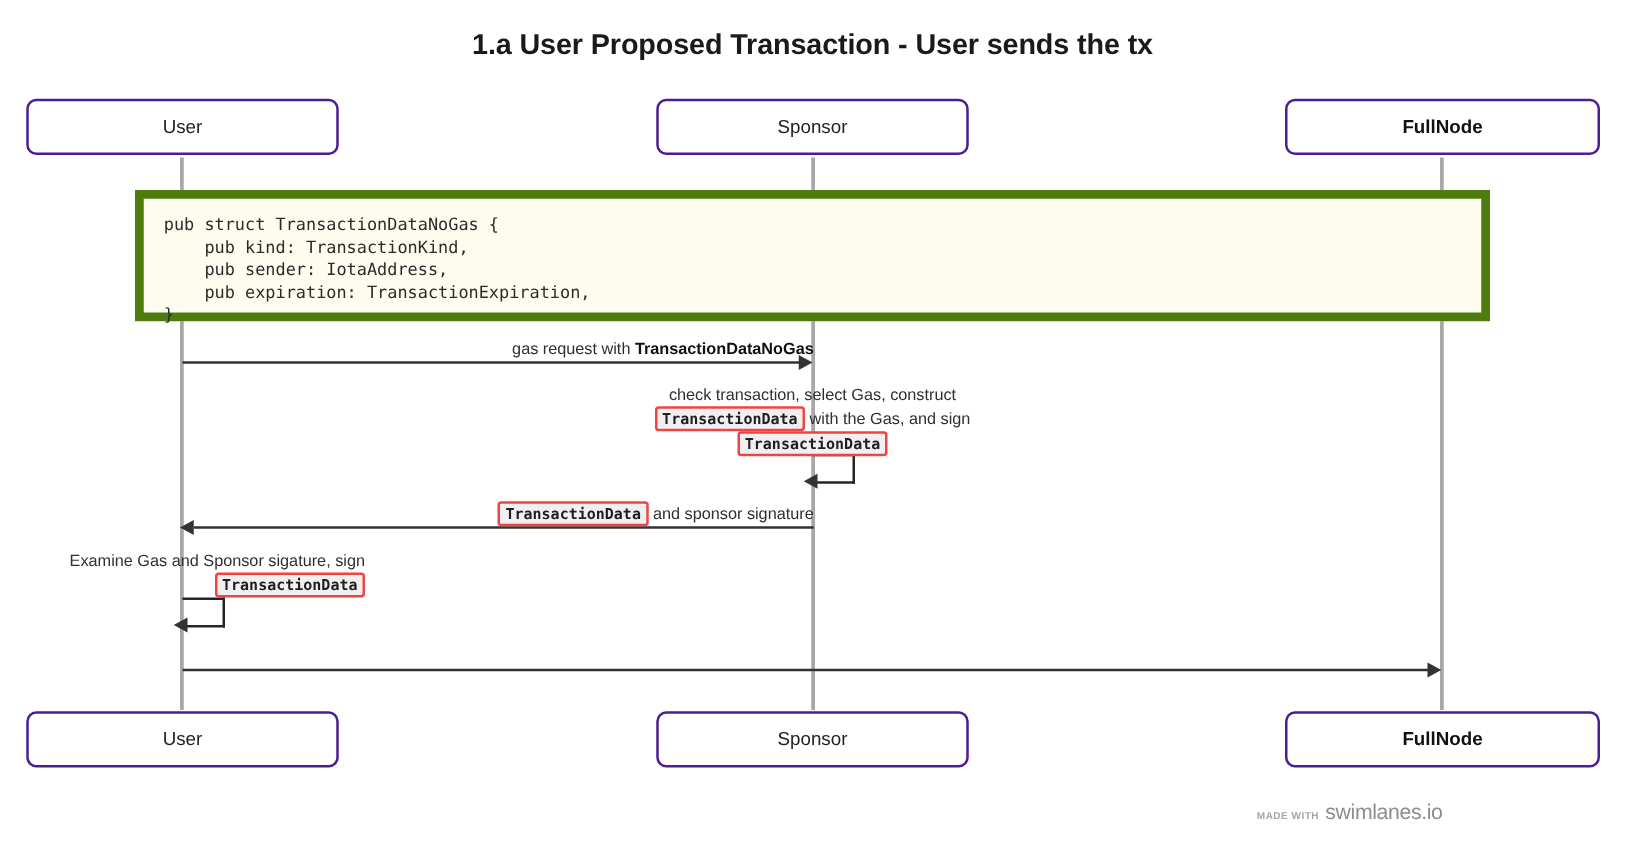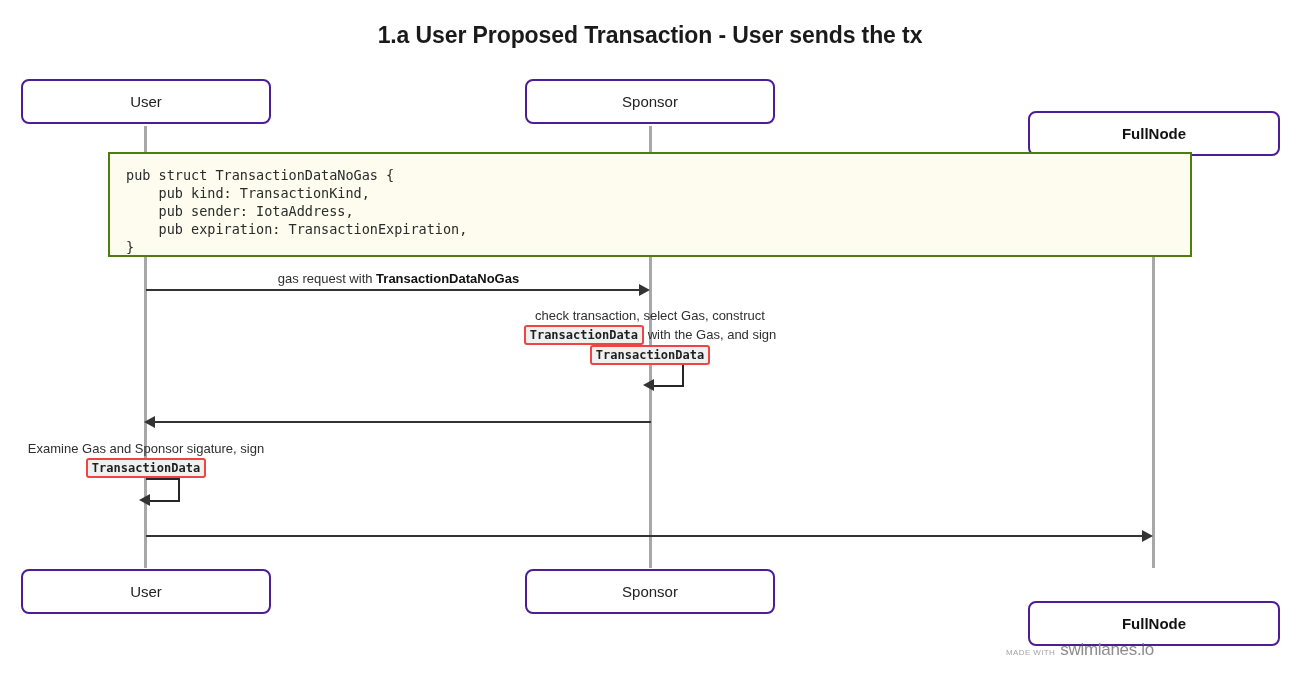--- a/index.html
+++ b/index.html
@@ -45,29 +45,29 @@
     border: 2px solid #4c1d95;
     border-radius: 8px;
     background: #ffffff;
     display: flex;
     align-items: center;
     justify-content: center;
     font-size: 15px;
     color: #222222;
     font-weight: normal;
   }
-  .participant.strong { font-weight: bold; color: #111111; margin-top: 32px; }
+  .participant.strong { font-weight: bold; color: #111111; }
 
   
   .note-block {
     position: absolute;
     left: 108px; top: 152px;
     width: 1084px; height: 105px;
     background: #fdfcef;
-    border: 2px solid #4d7c0f;
+    border: 7px solid #4d7c0f;
     z-index: 3;
   }
   .note-code {
     margin: 0;
     padding: 12px 0 0 16px;
     font-family: "DejaVu Sans Mono", "Liberation Mono", monospace;
     font-size: 13.5px;
     line-height: 18px;
     color: #2b2b2b;
     white-space: pre;
@@ -87,21 +87,21 @@
     border-bottom: 6px solid transparent;
     z-index: 5;
   }
   .arrowhead.right { border-left: 11px solid #333333; }
   .arrowhead.left  { border-right: 11px solid #333333; }
 
   .msg-label {
     position: absolute;
     font-size: 13px;
     color: #2f2f2f;
-    text-align: center;
+    text-align: right;
     line-height: 19px;
     z-index: 6;
     white-space: nowrap;
   }
   .msg-label.multi { white-space: normal; }
   .msg-label b { font-weight: bold; color: #111111; }
 
   
   .chip {
     display: inline-block;
@@ -133,21 +133,21 @@
     right: 18px; bottom: 16px;
     display: flex;
     align-items: baseline;
     gap: 5px;
     color: #9a9a9a;
   }
   .footer-made {
     font-size: 8px;
     letter-spacing: 0.4px;
     text-transform: uppercase;
-    font-weight: normal;
+    font-weight: bold;
     color: #a5a5a5;
   }
   .footer-brand {
     font-size: 17px;
     color: #8d8d8d;
     letter-spacing: -0.3px;
   }
 </style>
 </head>
 <body>
@@ -193,20 +193,23 @@
       <span class="chip">TransactionData</span>
     </div>
   </div>
   <div class="self-loop" style="left:650px; top:363px; width:36px; height:24px;">
     <div class="seg" style="left:0px;  top:0px;  width:34px; height:2px;"></div>
     <div class="seg" style="left:32px; top:0px;  width:2px;  height:24px;"></div>
     <div class="seg" style="left:0px;  top:22px; width:34px; height:2px;"></div>
   </div>
   <div class="arrowhead left" style="left:643px; top:379px;"></div>
 
+  <div class="msg-label" style="left:146px; top:401px; width:505px;">
+    <span class="chip">TransactionData</span><span> and sponsor signature</span>
+  </div>
   <div class="msg-line" style="left:155px; top:421px; width:496px;"></div>
   <div class="arrowhead left" style="left:144px; top:416px;"></div>
 
   <div class="msg-label multi" style="left:0px; top:439px; width:292px; ">
     <div>Examine Gas and Sponsor sigature, sign</div>
     <div>
       <span class="chip">TransactionData</span>
     </div>
   </div>
   <div class="self-loop" style="left:146px; top:478px; width:36px; height:24px;">

